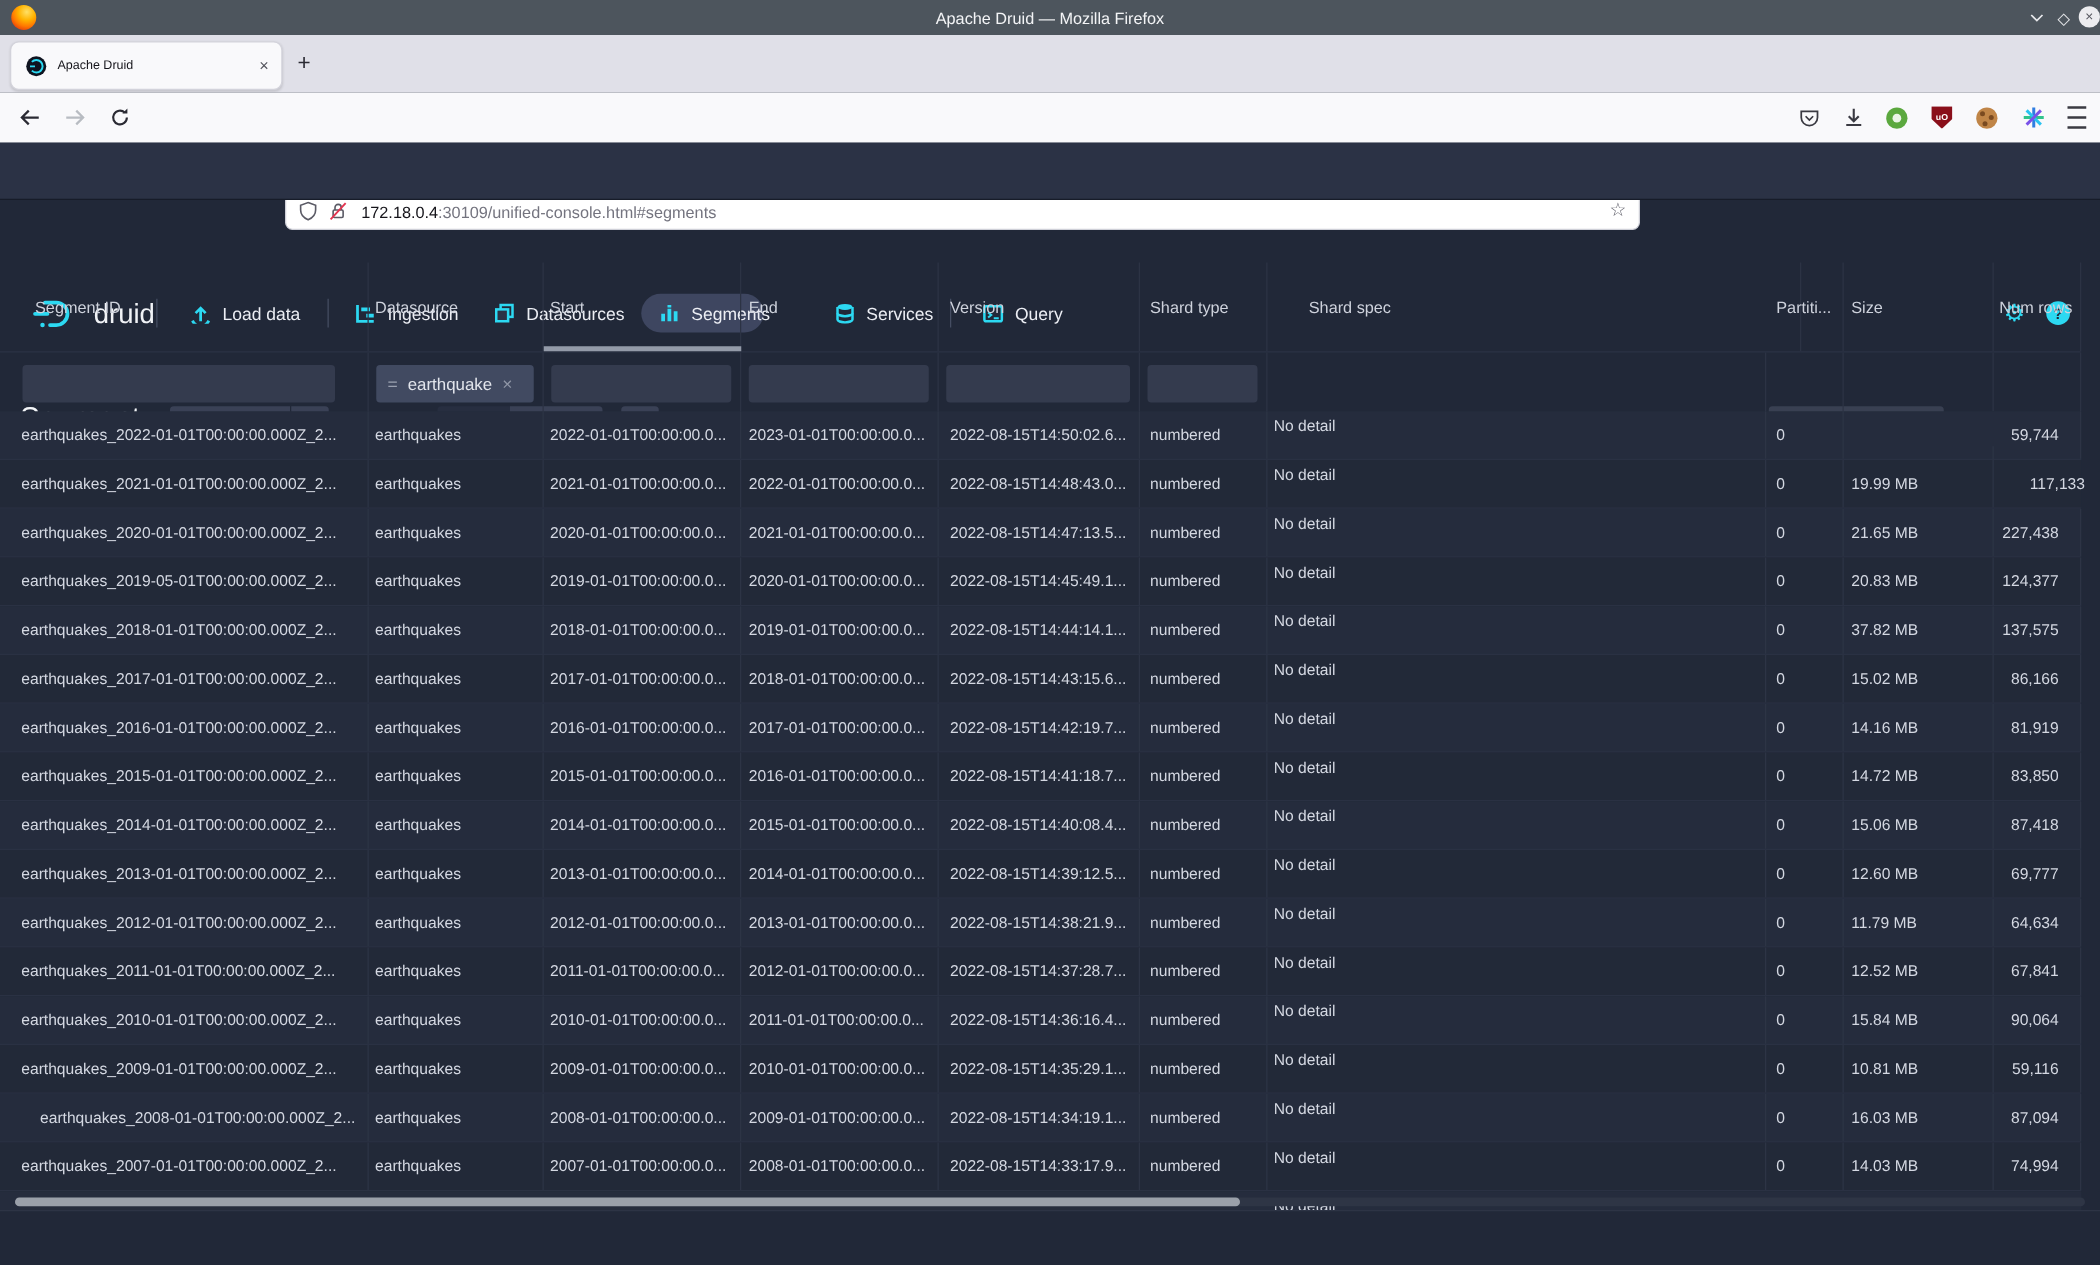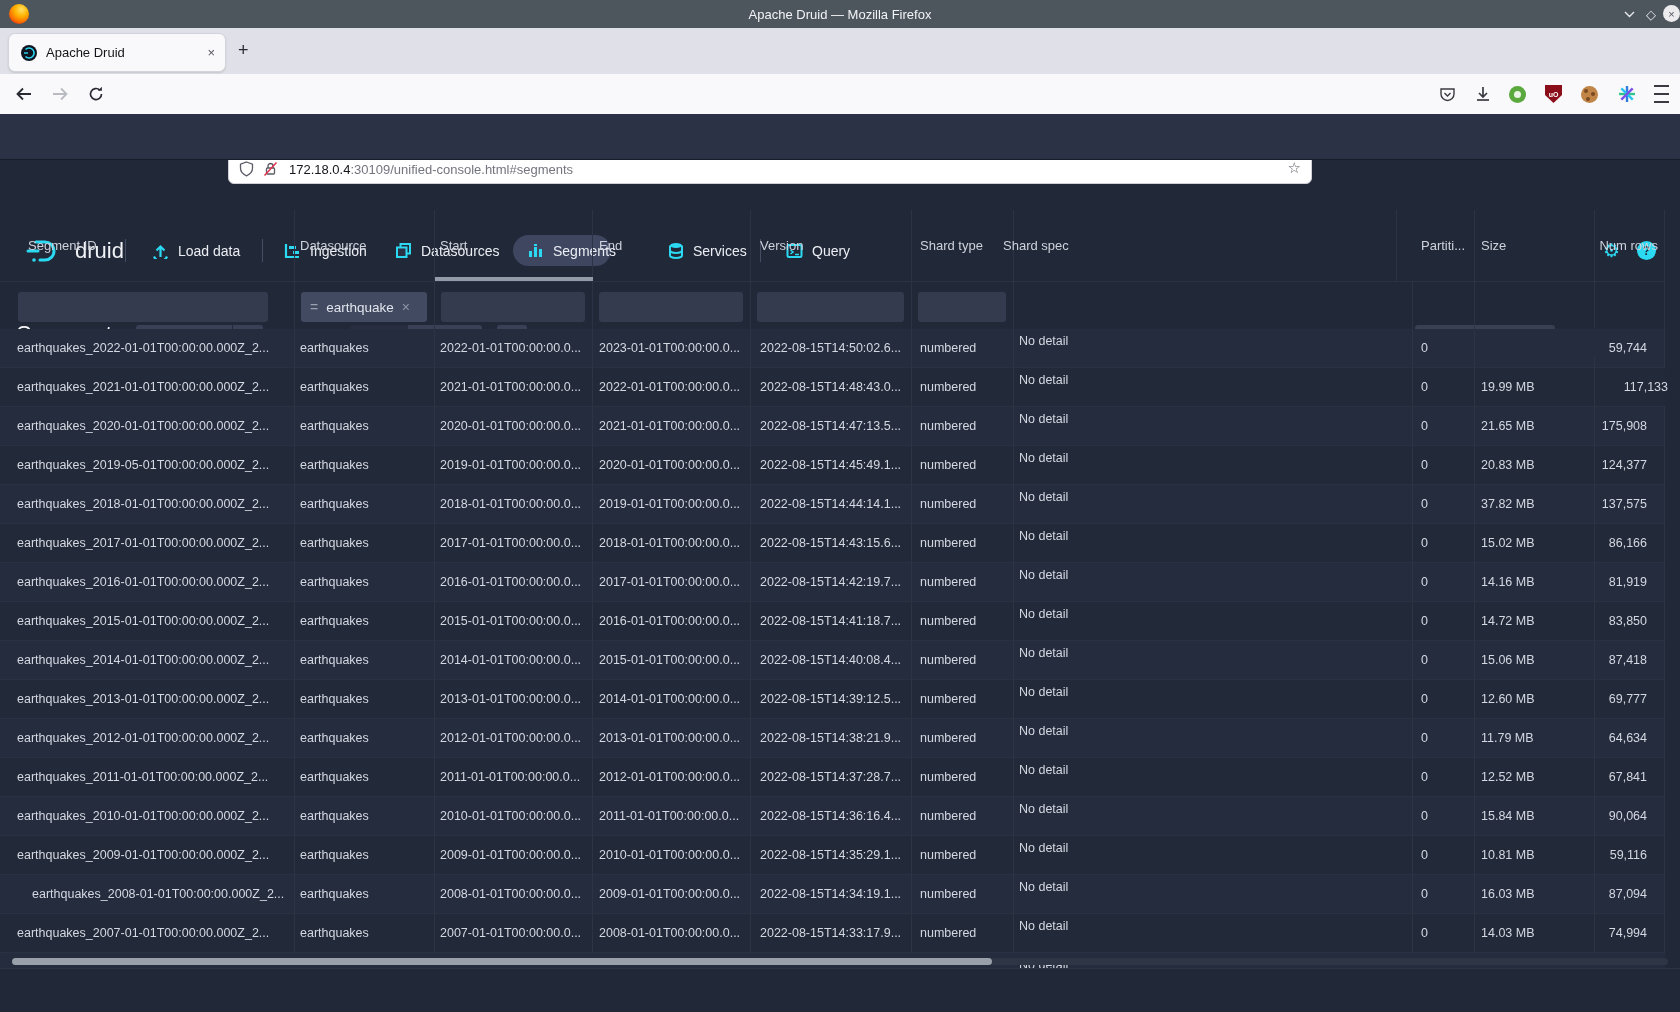--- a/index.html
+++ b/index.html
@@ -18,21 +18,21 @@
   #ctl-min{left:1620px;}
   #ctl-max{left:1642px;font-size:13px;}
   #ctl-close{left:1663px;width:17px;height:17px;border-radius:50%;background:#ececef;color:#55565e;font-size:11px;}
 
   
   #tabbar{left:0;top:28px;width:1680px;height:46px;background:#e0e0e8;}
   #tab{left:8px;top:5px;width:216px;height:37px;background:#f9f9fb;border:1px solid #d3d3db;border-radius:7px;
     box-shadow:0 1px 2px rgba(0,0,0,.12);display:flex;align-items:center;}
   #tab-favicon{width:16px;height:16px;margin-left:12px;border-radius:50%;background:#0f1420;position:relative;}
   #tab-favicon svg{position:absolute;left:0;top:0;}
-  #tab-title{margin-left:9px;font-size:13px;color:#15141a;flex:1;}
+  #tab-title{margin-left:9px;font-size:10px;color:#15141a;flex:1;}
   #tab-close{margin-right:10px;color:#55565e;font-size:13px;}
   #newtab-btn{left:238px;top:12px;font-size:18px;color:#2a2a33;}
 
   
   #toolbar{left:0;top:74px;width:1680px;height:40px;background:#f9f9fb;border-bottom:1px solid #cfd0d8;}
   .tbicon{top:0;height:40px;display:flex;align-items:center;justify-content:center;color:#3a3a42;}
   #urlbar{left:228px;top:80px;width:1082px;height:28px;background:#ffffff;border:1px solid #cfd0d8;
     border-radius:6px;display:flex;align-items:center;}
   #url-text{font-size:13px;margin-left:8px;white-space:nowrap;}
   #url-host{color:#15141a;}
@@ -293,21 +293,21 @@
     </div>
   </div>
 
   <div id="thead">
       <div class="hcell" style="left: 0px; width: 295px; padding-left: 28px;">Segment ID</div>
       <div class="hcell" style="left: 295px; width: 140px; padding-left: 5px;">Datasource</div>
       <div class="hcell" style="left: 435px; width: 158px; padding-left: 5px;">Start</div>
       <div class="hcell" style="left: 593px; width: 158px; padding-left: 6px;">End</div>
       <div class="hcell" style="left: 751px; width: 161px; padding-left: 9px;">Version</div>
       <div class="hcell" style="left: 912px; width: 102px; padding-left: 8px;">Shard type</div>
-      <div class="hcell" style="left: 998px; width: 399px; padding-left: 5px; text-align: center;">Shard spec</div>
+      <div class="hcell" style="left: 1042px; width: 399px; padding-left: 5px; text-align: center;">Shard spec</div>
       <div class="hcell" style="left: 1413px; width: 62px; padding-left: 8px;">Partiti...</div>
       <div class="hcell" style="left: 1475px; width: 120px; padding-left: 6px;">Size</div>
       <div class="hcell" style="left: 1595px; width: 70px; padding-left: 0px; justify-content: flex-end; padding-right: 6px;">Num rows</div>
     </div>
   <div id="hdr-line" class="abs"></div>
   <div id="hdr-underline" class="abs" style="left: 435px; width: 158px;"></div>
   <div id="tfilters">
       <div class="fcell" style="left: 0px; width: 295px;">
         <div class="fbox" style="left: 18px; width: 250px;"></div>
       </div>
@@ -363,21 +363,21 @@
       <div class="row odd" style="top: 407px;">
         <div class="cell" style="left: 0px; width: 295px; padding-left: 17px;">earthquakes_2020-01-01T00:00:00.000Z_2...</div>
         <div class="cell" style="left: 295px; width: 140px; padding-left: 5px;">earthquakes</div>
         <div class="cell" style="left: 435px; width: 158px; padding-left: 5px;">2020-01-01T00:00:00.0...</div>
         <div class="cell" style="left: 593px; width: 158px; padding-left: 6px;">2021-01-01T00:00:00.0...</div>
         <div class="cell" style="left: 751px; width: 161px; padding-left: 9px;">2022-08-15T14:47:13.5...</div>
         <div class="cell" style="left: 912px; width: 102px; padding-left: 8px;">numbered</div>
         <div class="cell top" style="left: 1014px; width: 399px; padding-left: 5px;">No detail</div>
         <div class="cell" style="left: 1413px; width: 62px; padding-left: 8px;">0</div>
         <div class="cell" style="left: 1475px; width: 120px; padding-left: 6px;">21.65 MB</div>
-        <div class="cell right" style="left: 1595px; width: 70px; padding-left: 0px; padding-right: 17px;">175,908</div>
+        <div class="cell right" style="left: 1595px; width: 70px; padding-left: 0px; padding-right: 17px;">227,438</div>
       </div>
       <div class="row even" style="top: 446px;">
         <div class="cell" style="left: 0px; width: 295px; padding-left: 17px;">earthquakes_2019-05-01T00:00:00.000Z_2...</div>
         <div class="cell" style="left: 295px; width: 140px; padding-left: 5px;">earthquakes</div>
         <div class="cell" style="left: 435px; width: 158px; padding-left: 5px;">2019-01-01T00:00:00.0...</div>
         <div class="cell" style="left: 593px; width: 158px; padding-left: 6px;">2020-01-01T00:00:00.0...</div>
         <div class="cell" style="left: 751px; width: 161px; padding-left: 9px;">2022-08-15T14:45:49.1...</div>
         <div class="cell" style="left: 912px; width: 102px; padding-left: 8px;">numbered</div>
         <div class="cell top" style="left: 1014px; width: 399px; padding-left: 5px;">No detail</div>
         <div class="cell" style="left: 1413px; width: 62px; padding-left: 8px;">0</div>

